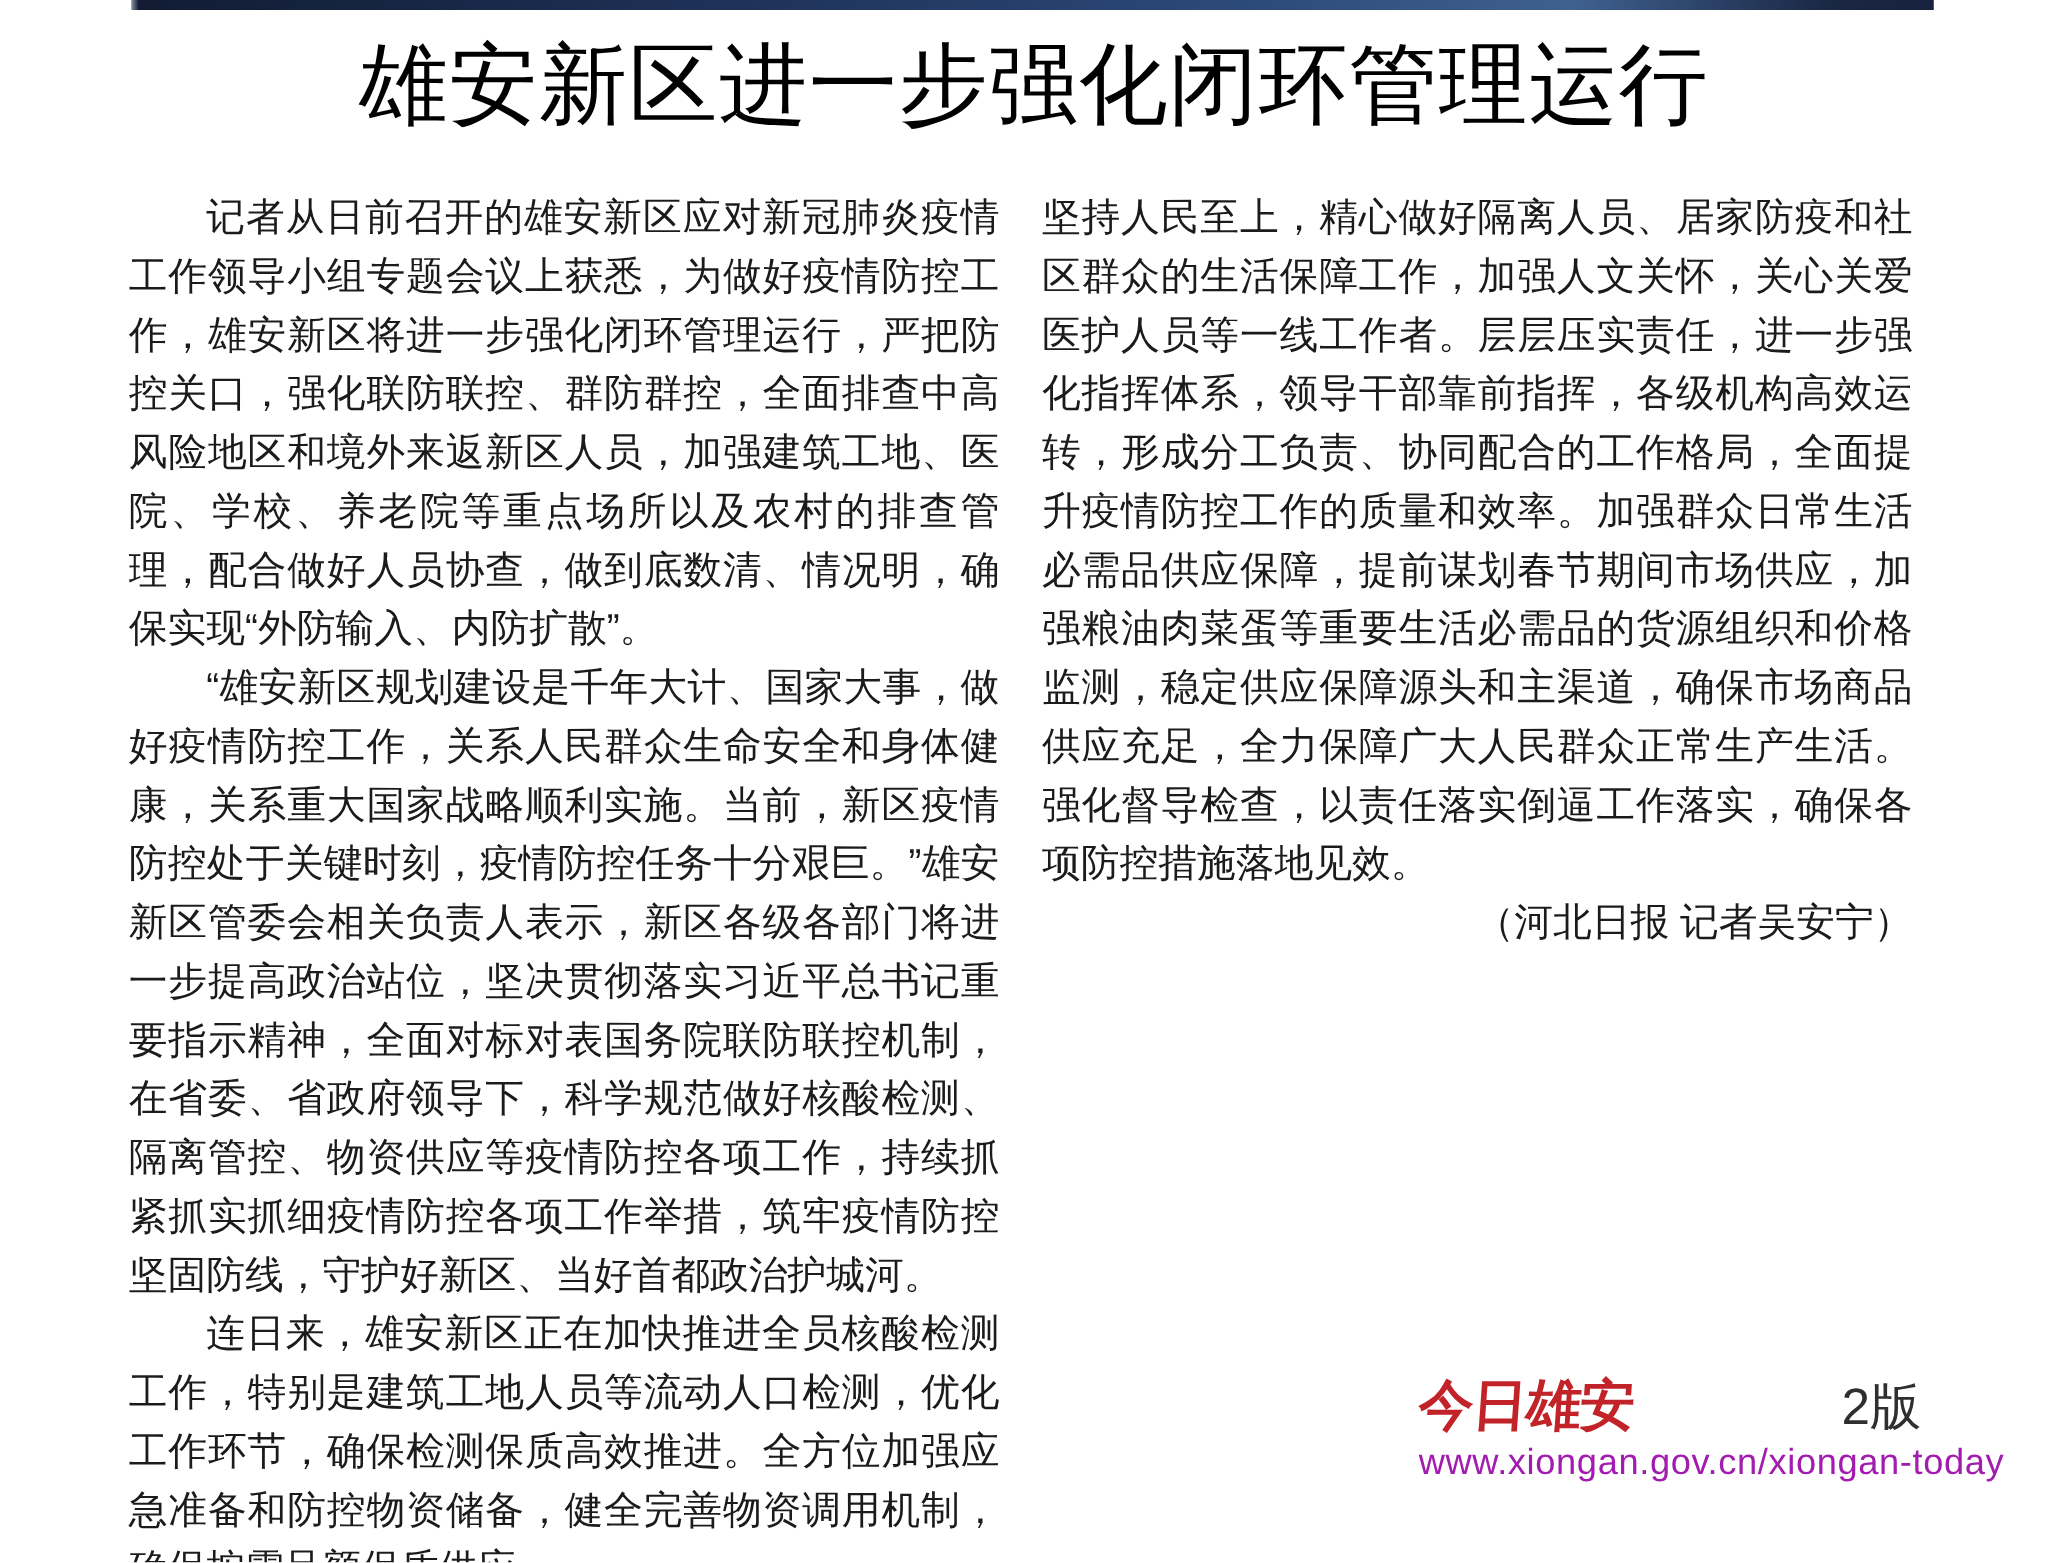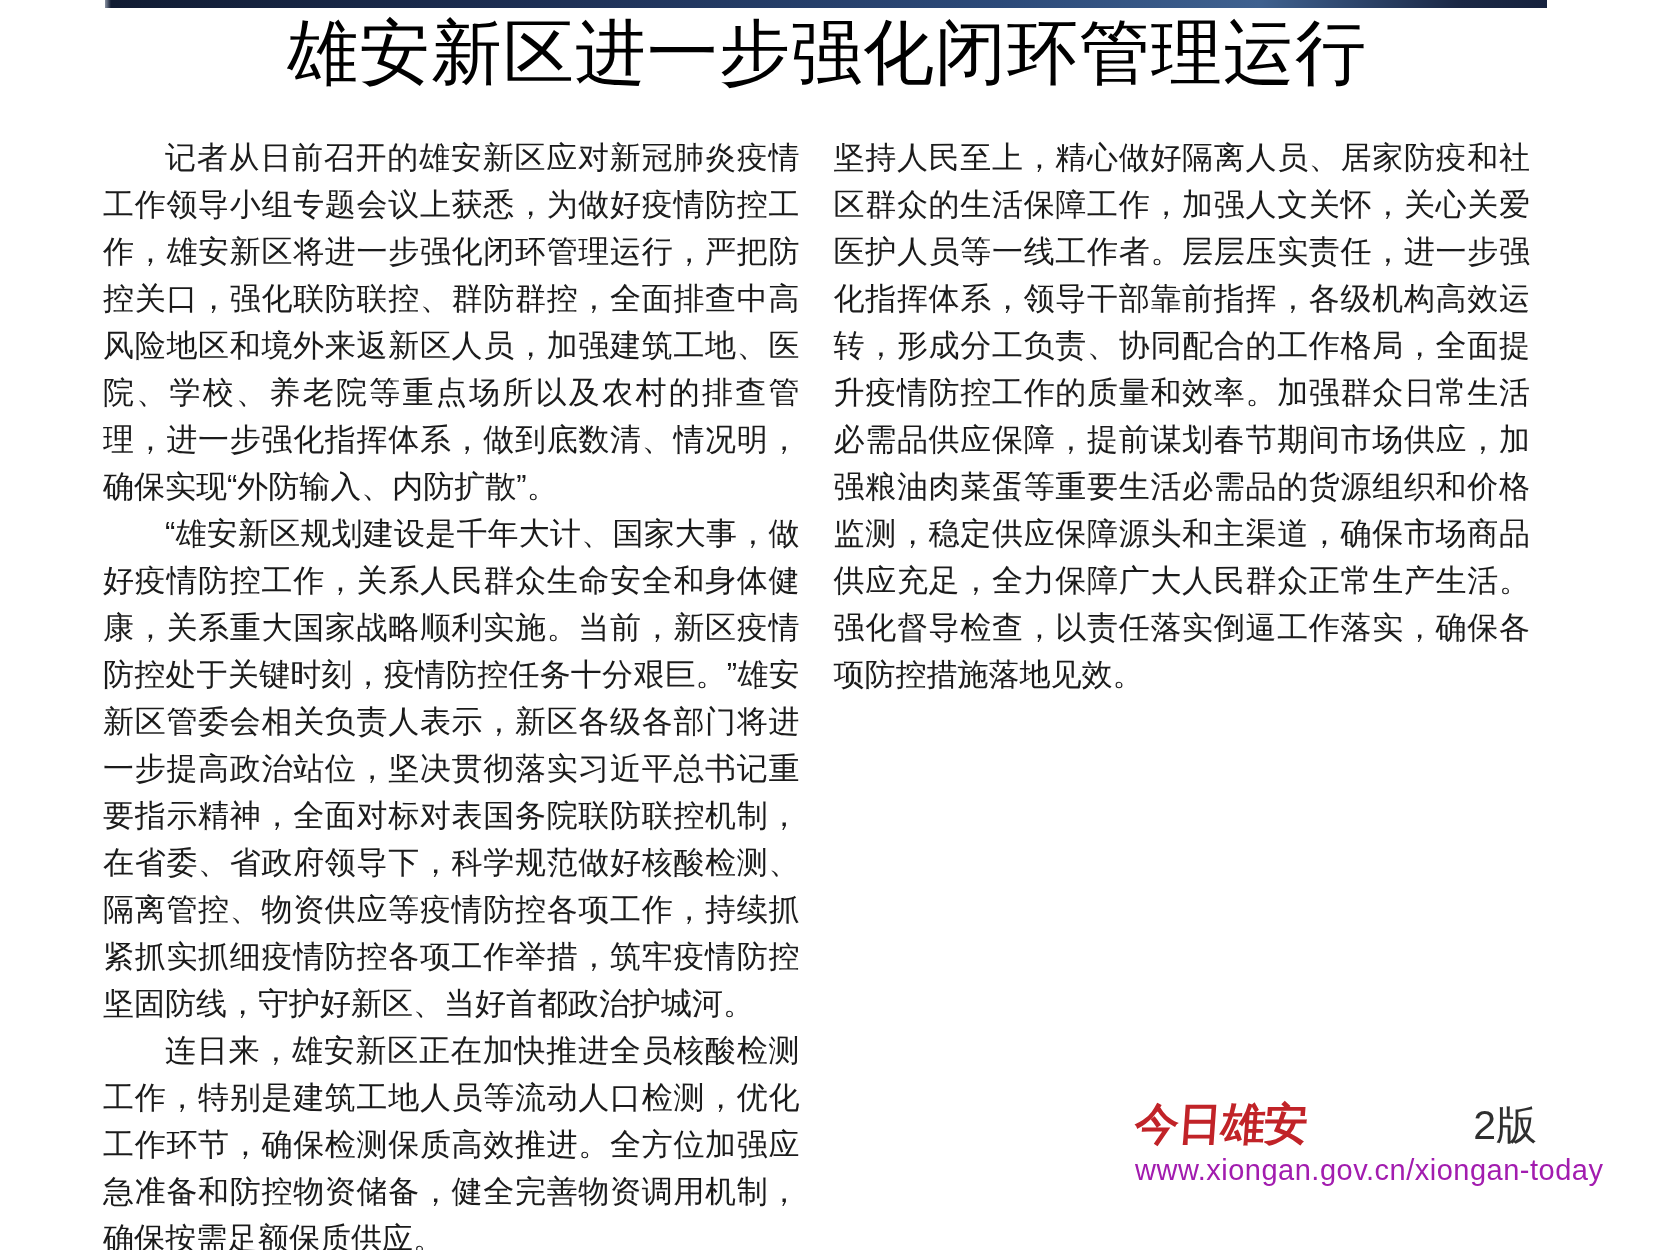--- a/index.html
+++ b/index.html
@@ -10,21 +10,21 @@
     overflow:hidden;
     font-family:"Liberation Sans", sans-serif;
     color:#1b1b1b;
   }
   .topbar{
     position:absolute;left:105px;top:0;width:1442px;height:8px;
     background:linear-gradient(to right,#8a93a3 0px,#111c33 6px,#1d2f54 30%,#2c4a79 62%,#3f618f 80%,#1b2845 94%,#16223e 100%);
   }
   .headline{
     margin:0;
-    padding-top:14px;
+    padding-top:30px;
     text-align:center;
     font-family:"Liberation Serif","DejaVu Serif",serif;
     font-weight:400;
     font-size:71px;
     line-height:1.12;
     letter-spacing:1px;
     color:#000000;
   }
   .columns{
     display:flex;
@@ -90,27 +90,28 @@
 
 <div class="page">
 
   <div class="topbar"></div>
 
   <h1 class="headline">雄安新区进一步强化闭环管理运行</h1>
 
   <div class="columns">
 
     <div class="col">
-      <p class="para indent">记者从日前召开的雄安新区应对新冠肺炎疫情工作领导小组专题会议上获悉，为做好疫情防控工作，雄安新区将进一步强化闭环管理运行，严把防控关口，强化联防联控、群防群控，全面排查中高风险地区和境外来返新区人员，加强建筑工地、医院、学校、养老院等重点场所以及农村的排查管理，进一步强化指挥体系，做到底数清、情况明，确保实现“外防输入、内防扩散”。</p>
+      <p class="para indent">记者从日前召开的雄安新区应对新冠肺炎疫情工作领导小组专题会议上获悉，为做好疫情防控工作，雄安新区将进一步强化闭环管理运行，严把防控关口，强化联防联控、群防群控，全面排查中高风险地区和境外来返新区人员，加强建筑工地、医院、学校、养老院等重点场所以及农村的排查管理，配合做好人员协查，做到底数清、情况明，确保实现“外防输入、内防扩散”。</p>
       <p class="para indent">“雄安新区规划建设是千年大计、国家大事，做好疫情防控工作，关系人民群众生命安全和身体健康，关系重大国家战略顺利实施。当前，新区疫情防控处于关键时刻，疫情防控任务十分艰巨。”雄安新区管委会相关负责人表示，新区各级各部门将进一步提高政治站位，坚决贯彻落实习近平总书记重要指示精神，全面对标对表国务院联防联控机制，在省委、省政府领导下，科学规范做好核酸检测、隔离管控、物资供应等疫情防控各项工作，持续抓紧抓实抓细疫情防控各项工作举措，筑牢疫情防控坚固防线，守护好新区、当好首都政治护城河。</p>
       <p class="para indent">连日来，雄安新区正在加快推进全员核酸检测工作，特别是建筑工地人员等流动人口检测，优化工作环节，确保检测保质高效推进。全方位加强应急准备和防控物资储备，健全完善物资调用机制，确保按需足额保质供应。</p>
     </div>
 
     <div class="col">
       <p class="para">坚持人民至上，精心做好隔离人员、居家防疫和社区群众的生活保障工作，加强人文关怀，关心关爱医护人员等一线工作者。层层压实责任，进一步强化指挥体系，领导干部靠前指挥，各级机构高效运转，形成分工负责、协同配合的工作格局，全面提升疫情防控工作的质量和效率。加强群众日常生活必需品供应保障，提前谋划春节期间市场供应，加强粮油肉菜蛋等重要生活必需品的货源组织和价格监测，稳定供应保障源头和主渠道，确保市场商品供应充足，全力保障广大人民群众正常生产生活。强化督导检查，以责任落实倒逼工作落实，确保各项防控措施落地见效。</p>
+      <p class="byline">（河北日报 记者吴安宁）</p>
     </div>
 
   </div>
 
   <div class="footer">
     <div class="footer-row">
       <span class="brand">今日雄安</span>
       <span class="page-label">2版</span>
     </div>
     <div class="footer-url">www.xiongan.gov.cn/xiongan-today</div>

